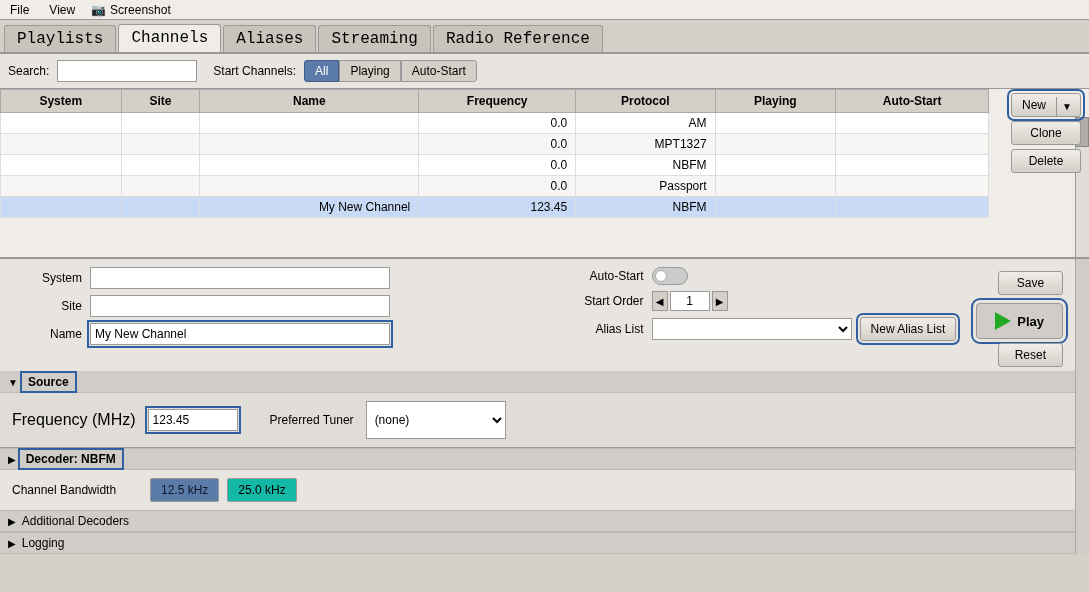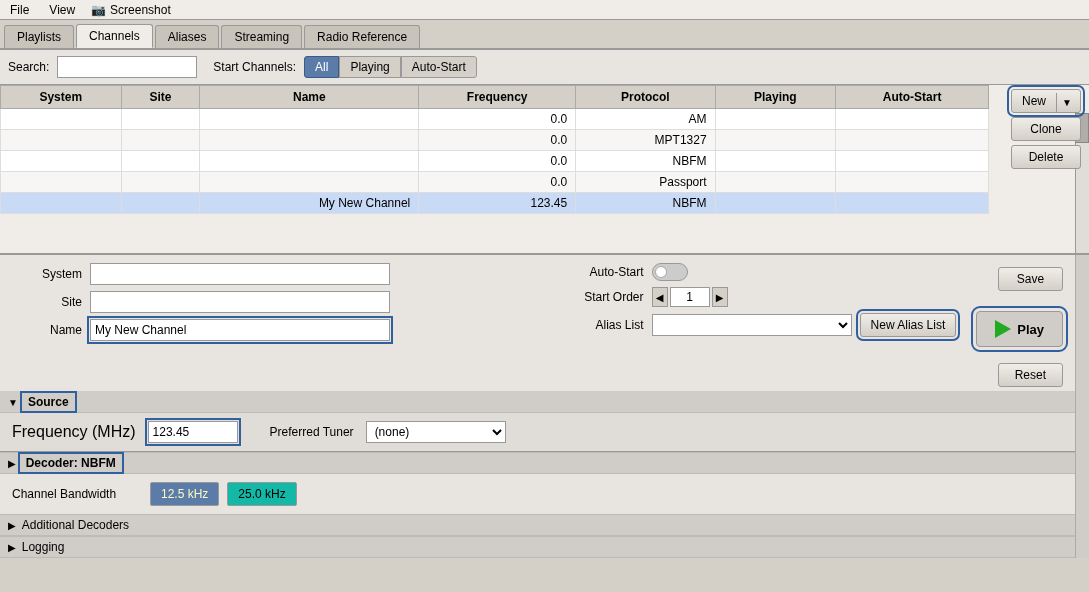--- a/index.html
+++ b/index.html
@@ -44,22 +44,23 @@
       padding: 4px 4px 0;
       border-bottom: 2px solid #999;
     }
     .tab {
       padding: 4px 12px;
       background: #c8c4bc;
       border: 1px solid #999;
       border-bottom: none;
       cursor: pointer;
       margin-right: 2px;
-      font-size: 12px;
+      font-size: 16px;
       border-radius: 3px 3px 0 0;
+      font-family: Liberation Mono, monospace;
     }
     .tab.active {
       background: #f0ede8;
       border-bottom: 1px solid #f0ede8;
       font-weight: normal;
     }
 
     
     .toolbar {
       background: #e8e4e0;
@@ -336,21 +337,21 @@
       width: 90px;
       border: 1px solid #999;
       background: white;
       padding: 0 4px;
       font-size: 12px;
       outline: 2px solid #3060a0;
       outline-offset: 1px;
     }
     .tuner-label { font-size: 12px; margin-left: 20px; }
     .tuner-select {
-      height: 22px;
+      height: 38px;
       border: 1px solid #999;
       background: white;
       font-size: 12px;
       min-width: 140px;
       padding: 0 4px;
     }
 
     
     .decoder-header {
       background: #d0ccc8;
@@ -383,21 +384,21 @@
     .bw-label { font-size: 12px; min-width: 130px; }
     .bw-btn {
       padding: 4px 10px;
       border: 1px solid #999;
       border-radius: 2px;
       cursor: pointer;
       font-size: 12px;
     }
     .bw-btn.active {
       background: #5b7ba8;
-      color: #fef9c3;
+      color: #0f172a;
     }
     .bw-btn.inactive {
       background: #14b8a6;
     }
 
     
     .collapsible-header {
       background: #d0ccc8;
       padding: 3px 8px;
       display: flex;
@@ -578,21 +579,21 @@
               <input type="text" value="1" style="width: 40px; height: 20px; text-align: center; border: 1px solid rgb(153, 153, 153); font-size: 12px;">
               <button class="spinner-btn">▶</button>
             </div>
           </div>
           <div class="form-row">
             <span class="form-label" style="min-width:90px;">Alias List</span>
             <select class="alias-select"></select>
             <button class="btn-new-alias">New Alias List</button>
           </div>
         </div>
-        <div style="display:flex;flex-direction:column;gap:16px;align-items:flex-end;justify-content:flex-start;padding-top:4px;">
+        <div style="display:flex;flex-direction:column;gap:4px;align-items:flex-end;justify-content:flex-start;padding-top:4px;">
           <button class="save-btn">Save</button>
           <div style="margin-top:4px;">
             <button class="play-btn">
               <div class="play-triangle"></div>
               <span>Play</span>
             </button>
           </div>
           <button class="reset-btn">Reset</button>
         </div>
       </div>

